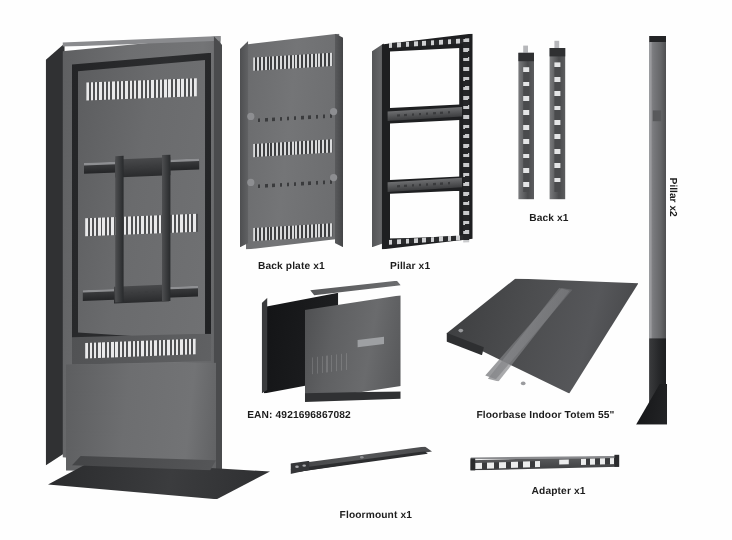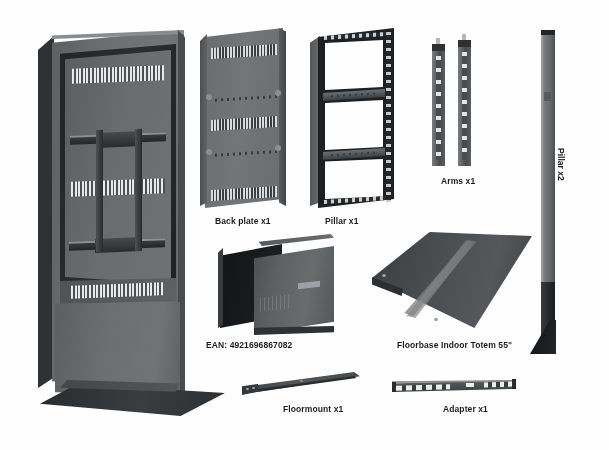--- a/index.html
+++ b/index.html
@@ -232,21 +232,21 @@
                   background:linear-gradient(90deg,#7a7b7d,#4a4b4d 60%,#5c5d5f);"></div>
       <div class="face-xl" style="left:4px;top:0px;width:4px;height:8px;background:#b6b7ba;"></div>
       <div class="face-xd" style="left:0;top:6px;width:13px;height:7px;background:#2f3032;"></div>
       <div class="perf-v" style="left:4px;top:18px;width:5px;height:108px;
                   background:repeating-linear-gradient(180deg,
                     #e4e5e6 0px,#e4e5e6 4px,#4a4b4d 4px,#4a4b4d 12px);"></div>
     </div>
   </div>
 
   <div class="lbl" style="left:441px;top:176px;">
-    <span>Arms x1</span>
+    <span>Back x1</span>
   </div>
 
   <div class="part" style="left:538px;top:30px;width:30px;height:330px;">
 
     <div class="face-xd" style="left:3px;top:0px;width:14px;height:6px;background:#232426;"></div>
 
     <div class="face" style="left:3px;top:5px;width:14px;height:310px;
                 background:linear-gradient(90deg,#8a8b8e 0%,#76777a 30%,#656668 70%,#4e4f51 100%);"></div>
 
     <div class="face-xl" style="left:3px;top:5px;width:2px;height:310px;background:#9a9b9e;"></div>
@@ -340,21 +340,21 @@
                 clip-path:polygon(0% 18%,100% 0%,100% 62%,0% 92%);
                 background:#353638;"></div>
     <div style="position:absolute;left:4px;top:16px;width:3px;height:2px;
                 border-radius:50%;background:#a8a9ac;"></div>
     <div style="position:absolute;left:10px;top:15px;width:3px;height:2px;
                 border-radius:50%;background:#a8a9ac;"></div>
     <div style="position:absolute;left:58px;top:8px;width:3px;height:2px;
                 border-radius:50%;background:#8e8f92;"></div>
   </div>
 
-  <div class="lbl" style="left:283px;top:404px;">
+  <div class="lbl" style="left:283px;top:424px;">
     <span>Floormount x1</span>
   </div>
 
   <div class="part" style="left:392px;top:378px;width:126px;height:22px;">
     <div class="face-d" style="left:0px;top:2px;width:124px;height:12px;
                 clip-path:polygon(0% 30%,100% 0%,100% 74%,0% 100%);
                 background:linear-gradient(180deg,#5e5f61,#3c3d3f);"></div>
     <div class="face-xl" style="left:0px;top:2px;width:124px;height:3px;
                 clip-path:polygon(0% 40%,100% 0%,100% 60%,0% 100%);
                 background:#8a8b8e;"></div>

